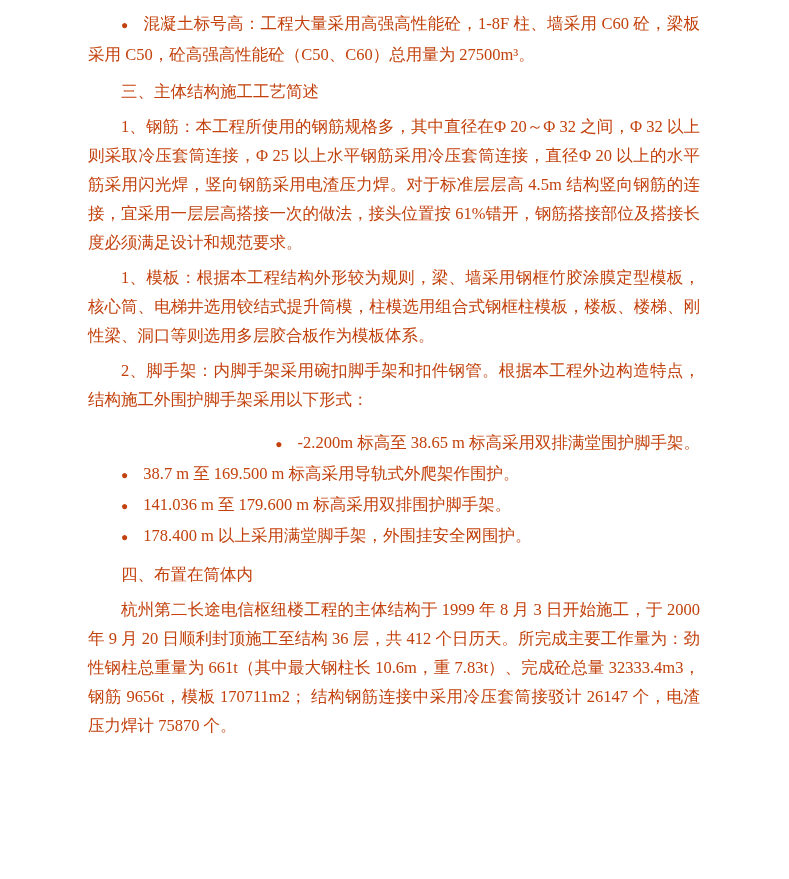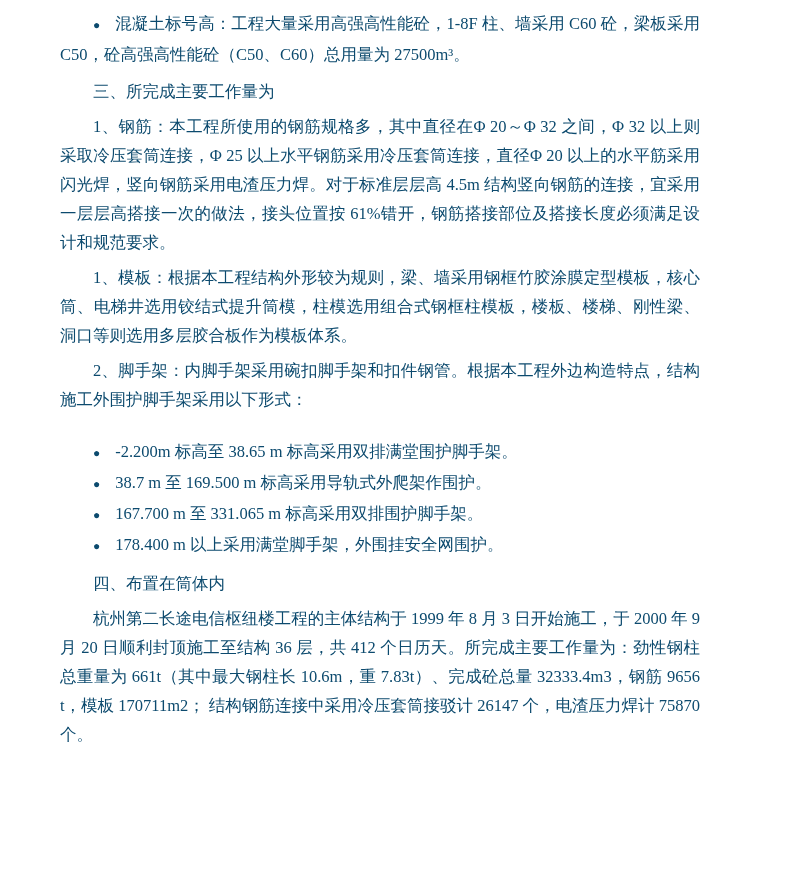--- a/index.html
+++ b/index.html
@@ -5,77 +5,78 @@
   html, body {
     margin: 0;
     padding: 0;
     background: #ffffff;
   }
   .page {
     position: relative;
     width: 789px;
     height: 773px;
     box-sizing: border-box;
-    padding: 7px 89px 0 60px;
+    padding: 7px 89px 0 88px;
     background: #ffffff;
     font-family: "Liberation Serif", "DejaVu Serif", serif;
     font-size: 16.5px;
     line-height: 29px;
-    color: #0c4a6e;
+    color: #c2410c;
     overflow: hidden;
   }
   .para {
     margin: 6px 0 0 0;
     text-align: justify;
     text-indent: 2em;
     word-break: break-all;
   }
   .para.first-block {
     margin-top: 2px;
   }
   .bullet-item {
     margin: 0;
     text-align: left;
     text-indent: 2em;
   }
   .bullet-item.list-start {
-    margin-top: 23px;
+    margin-top: 14px;
+    text-align: right;
   }
   .bullet {
     display: inline-block;
     text-indent: 0;
     font-size: 12px;
     margin-right: 15px;
     vertical-align: baseline;
   }
   .heading {
     margin-top: 8px;
     font-weight: normal;
   }
 </style>
 </head>
 <body>
 
 <div class="page">
 
   <p class="para first-block"><span class="bullet">●</span><span>混凝土标号高：工程大量采用高强高性能砼，1-8F 柱、墙采用 C60 砼，梁板采用 C50，砼高强高性能砼（C50、C60）总用量为 27500m³。</span></p>
 
-  <p class="para heading">三、所完成主要工作量为</p>
+  <p class="para heading">三、主体结构施工工艺简述</p>
 
   <p class="para">1、钢筋：本工程所使用的钢筋规格多，其中直径在Φ 20～Φ 32 之间，Φ 32 以上则采取冷压套筒连接，Φ 25 以上水平钢筋采用冷压套筒连接，直径Φ 20 以上的水平筋采用闪光焊，竖向钢筋采用电渣压力焊。对于标准层层高 4.5m 结构竖向钢筋的连接，宜采用一层层高搭接一次的做法，接头位置按 61%错开，钢筋搭接部位及搭接长度必须满足设计和规范要求。</p>
 
   <p class="para">1、模板：根据本工程结构外形较为规则，梁、墙采用钢框竹胶涂膜定型模板，核心筒、电梯井选用铰结式提升筒模，柱模选用组合式钢框柱模板，楼板、楼梯、刚性梁、洞口等则选用多层胶合板作为模板体系。</p>
 
   <p class="para">2、脚手架：内脚手架采用碗扣脚手架和扣件钢管。根据本工程外边构造特点，结构施工外围护脚手架采用以下形式：</p>
 
   <p class="bullet-item list-start"><span class="bullet">●</span><span>-2.200m 标高至 38.65 m 标高采用双排满堂围护脚手架。</span></p>
 
   <p class="bullet-item"><span class="bullet">●</span><span>38.7 m 至 169.500 m 标高采用导轨式外爬架作围护。</span></p>
 
-  <p class="bullet-item"><span class="bullet">●</span><span>167.700 m 至 331.065 m 标高采用双排围护脚手架。</span></p>
+  <p class="bullet-item"><span class="bullet">●</span><span>141.036 m 至 179.600 m 标高采用双排围护脚手架。</span></p>
 
   <p class="bullet-item"><span class="bullet">●</span><span>178.400 m 以上采用满堂脚手架，外围挂安全网围护。</span></p>
 
 
 
   <p class="para heading">四、布置在筒体内</p>
 
   <p class="para">杭州第二长途电信枢纽楼工程的主体结构于 1999 年 8 月 3 日开始施工，于 2000 年 9 月 20 日顺利封顶施工至结构 36 层，共 412 个日历天。所完成主要工作量为：劲性钢柱总重量为 661t（其中最大钢柱长 10.6m，重 7.83t）、完成砼总量 32333.4m3，钢筋 9656t，模板 170711m2；  结构钢筋连接中采用冷压套筒接驳计 26147 个，电渣压力焊计 75870 个。</p>
 
 </div>

